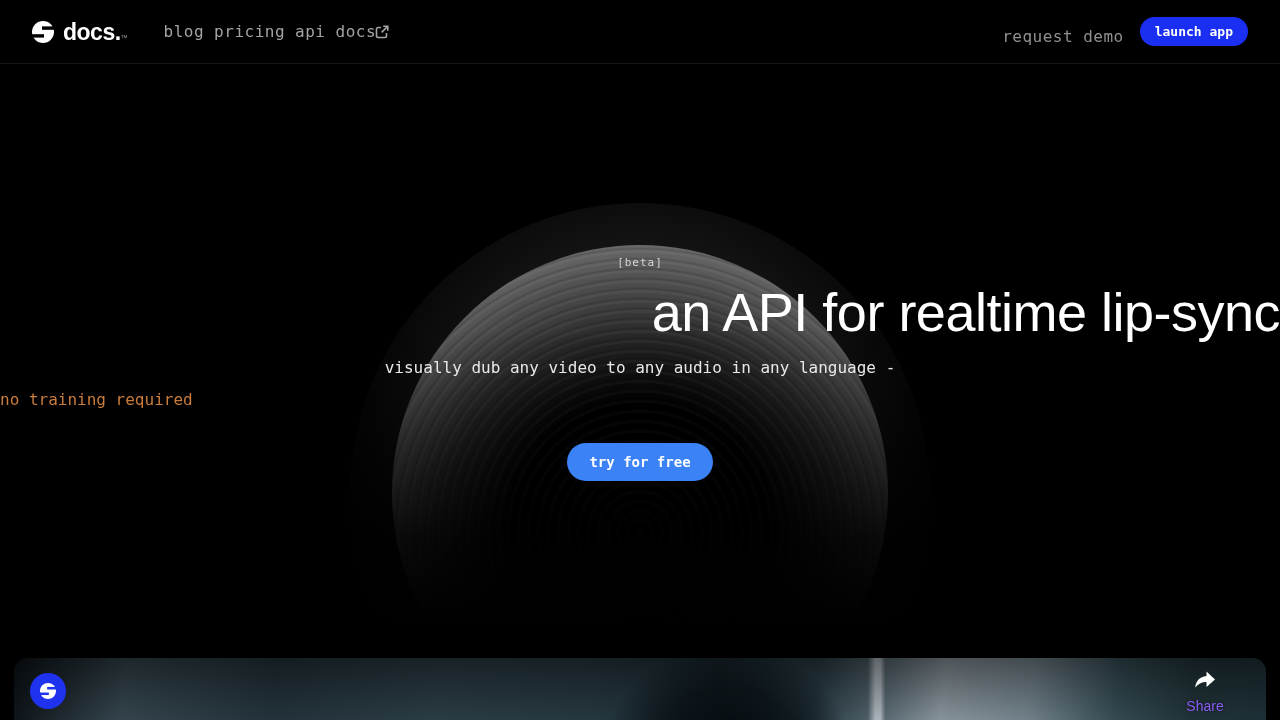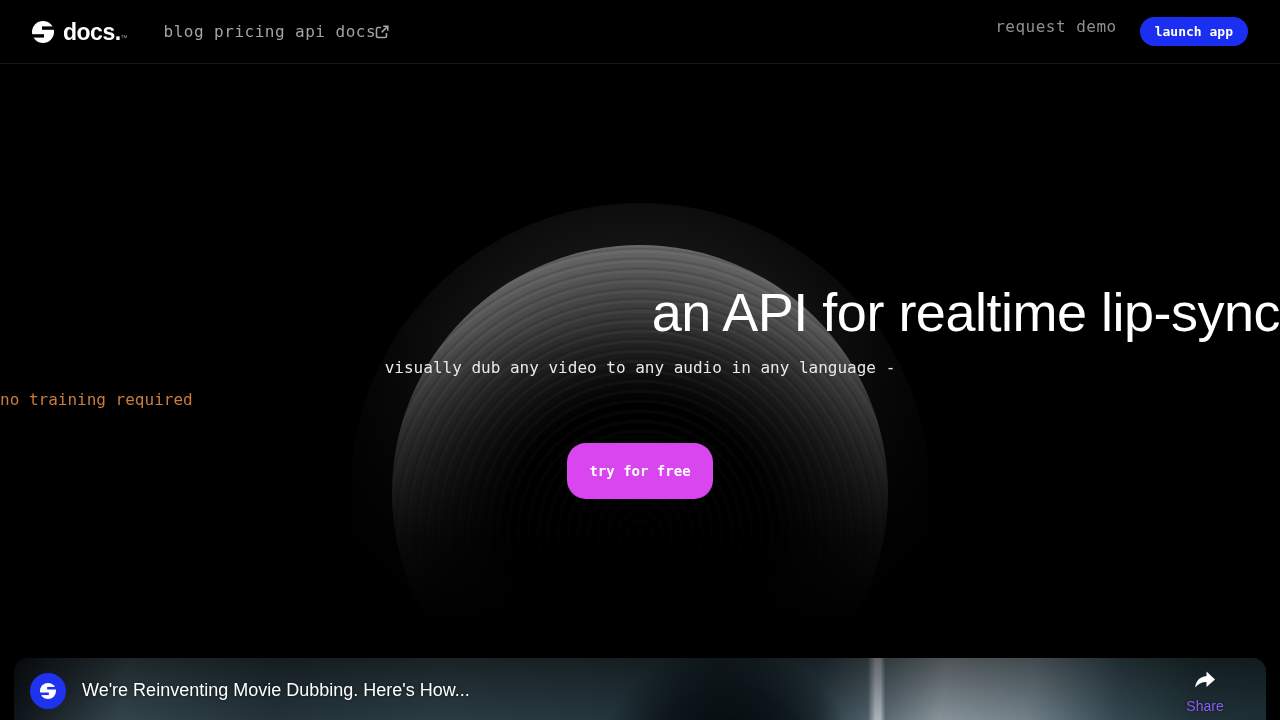--- a/index.html
+++ b/index.html
@@ -17,21 +17,21 @@
     padding: 0 32px 0 30px;
     border-bottom: 1px solid #161616;
     z-index: 30;
   }
   .logo { display: flex; align-items: flex-start; gap: 7px; cursor: pointer; }
   .logo-text { color: #fff; font-family: "Liberation Sans", sans-serif; font-size: 23px; font-weight: bold; letter-spacing: -0.5px; line-height: 26px; }
   .logo-tm { color: #9a9a9a; font-size: 7px; line-height: 10px; font-family: "Liberation Sans", sans-serif; }
   .nav-links { display: flex; align-items: center; gap: 10px; margin-left: 36px; }
   .nav-link { color: #a3a3a3; font-size: 16px; letter-spacing: 0.5px; cursor: pointer; text-decoration: none; }
   .ext-icon { margin-left: -12px; display: inline-flex; cursor: pointer; }
-  .nav-right { margin-left: auto; display: flex; align-items: flex-start; gap: 23px; }
+  .nav-right { margin-left: auto; display: flex; align-items: flex-end; gap: 16px; }
   .request-demo { color: #8f8f8f; font-size: 16px; letter-spacing: 0.5px; cursor: pointer; }
   .btn-pill {
     background: #1b2ff2; color: #fff; border: none; cursor: pointer;
     font-family: "DejaVu Sans Mono", monospace; font-weight: bold;
     border-radius: 15px; height: 29px; padding: 0 15px; font-size: 13px;
   }
 
   
   .orb { position: absolute; left: 350px; top: 203px; width: 580px; height: 580px; z-index: 1; pointer-events: none; }
   .orb-halo {
@@ -58,23 +58,23 @@
   .beta-tag { position: absolute; top: 256px; left: 0; right: 0; text-align: center; color: #d5d5d5; font-size: 11px; letter-spacing: 1px; }
   .hero-title {
     position: absolute; top: 283px; left: 0; right: 0; text-align: right;
     color: #fff; font-family: "Liberation Sans", sans-serif; font-weight: 400;
     font-size: 54px; letter-spacing: -0.5px; line-height: 58px;
   }
   .hero-subtitle { position: absolute; top: 358px; left: 0; right: 0; text-align: center; color: #e8e8e8; font-size: 16px; }
   .hero-highlight { position: absolute; top: 390px; left: 0; right: 0; text-align: left; color: #c97c3c; font-size: 16px; }
   .hero-cta-row { position: absolute; top: 443px; left: 0; right: 0; display: flex; justify-content: center; }
   .btn-cta {
-    background: #d946ef; color: #fff; border: none; cursor: pointer;
+    background: #3b82f6; color: #fff; border: none; cursor: pointer;
     font-family: "DejaVu Sans Mono", monospace; font-weight: bold;
-    border-radius: 19px; height: 56px; padding: 0 22px; font-size: 14px;
+    border-radius: 19px; height: 38px; padding: 0 22px; font-size: 14px;
   }
 
   
   .video {
     position: absolute; left: 14px; top: 658px; width: 1252px; height: 70px;
     border-radius: 14px 14px 0 0; overflow: hidden; z-index: 20; cursor: pointer;
   }
   .video-thumb {
     position: absolute; inset: 0;
     background:
@@ -140,40 +140,40 @@
   </div>
 </header>
 
 <div class="orb">
   <div class="orb-halo"></div>
   <div class="orb-ring"></div>
   <div class="orb-shade"></div>
 </div>
 
 <section class="hero">
+  <div class="beta-tag">[beta]</div>
   <h1 class="hero-title">an API for realtime lip-sync</h1>
   <div class="hero-subtitle">visually dub any video to any audio in any language -</div>
   <div class="hero-highlight">no training required</div>
   <div class="hero-cta-row">
     <button class="btn-cta">try for free</button>
   </div>
 </section>
 
 <div class="video">
   <div class="video-thumb"></div>
   <div class="video-scrim"></div>
   <div class="video-bar">
     <div class="channel-avatar">
       <svg width="22" height="22" viewBox="0 0 26 26">
         <circle cx="13" cy="13" r="9.5" fill="#ffffff"></circle>
         <rect x="12" y="8.2" width="14" height="3" fill="#1f32ee"></rect>
         <rect x="0" y="14.8" width="14" height="3" fill="#1f32ee"></rect>
       </svg>
     </div>
-    <div class="video-title">We're Reinventing Movie Dubbing. Here's How...</div>
     <div class="video-share">
       <span class="share-icon">
         <svg width="26" height="22" viewBox="0 0 26 22">
           <path d="M23 9.5 14.5 1.6v4.4C7.7 6.8 3.9 11 3.2 17.6c2.9-3.9 6.6-5.7 11.3-5.6v4.9z" fill="#ffffff"></path>
         </svg>
       </span>
       <span>Share</span>
     </div>
   </div>
 </div>

